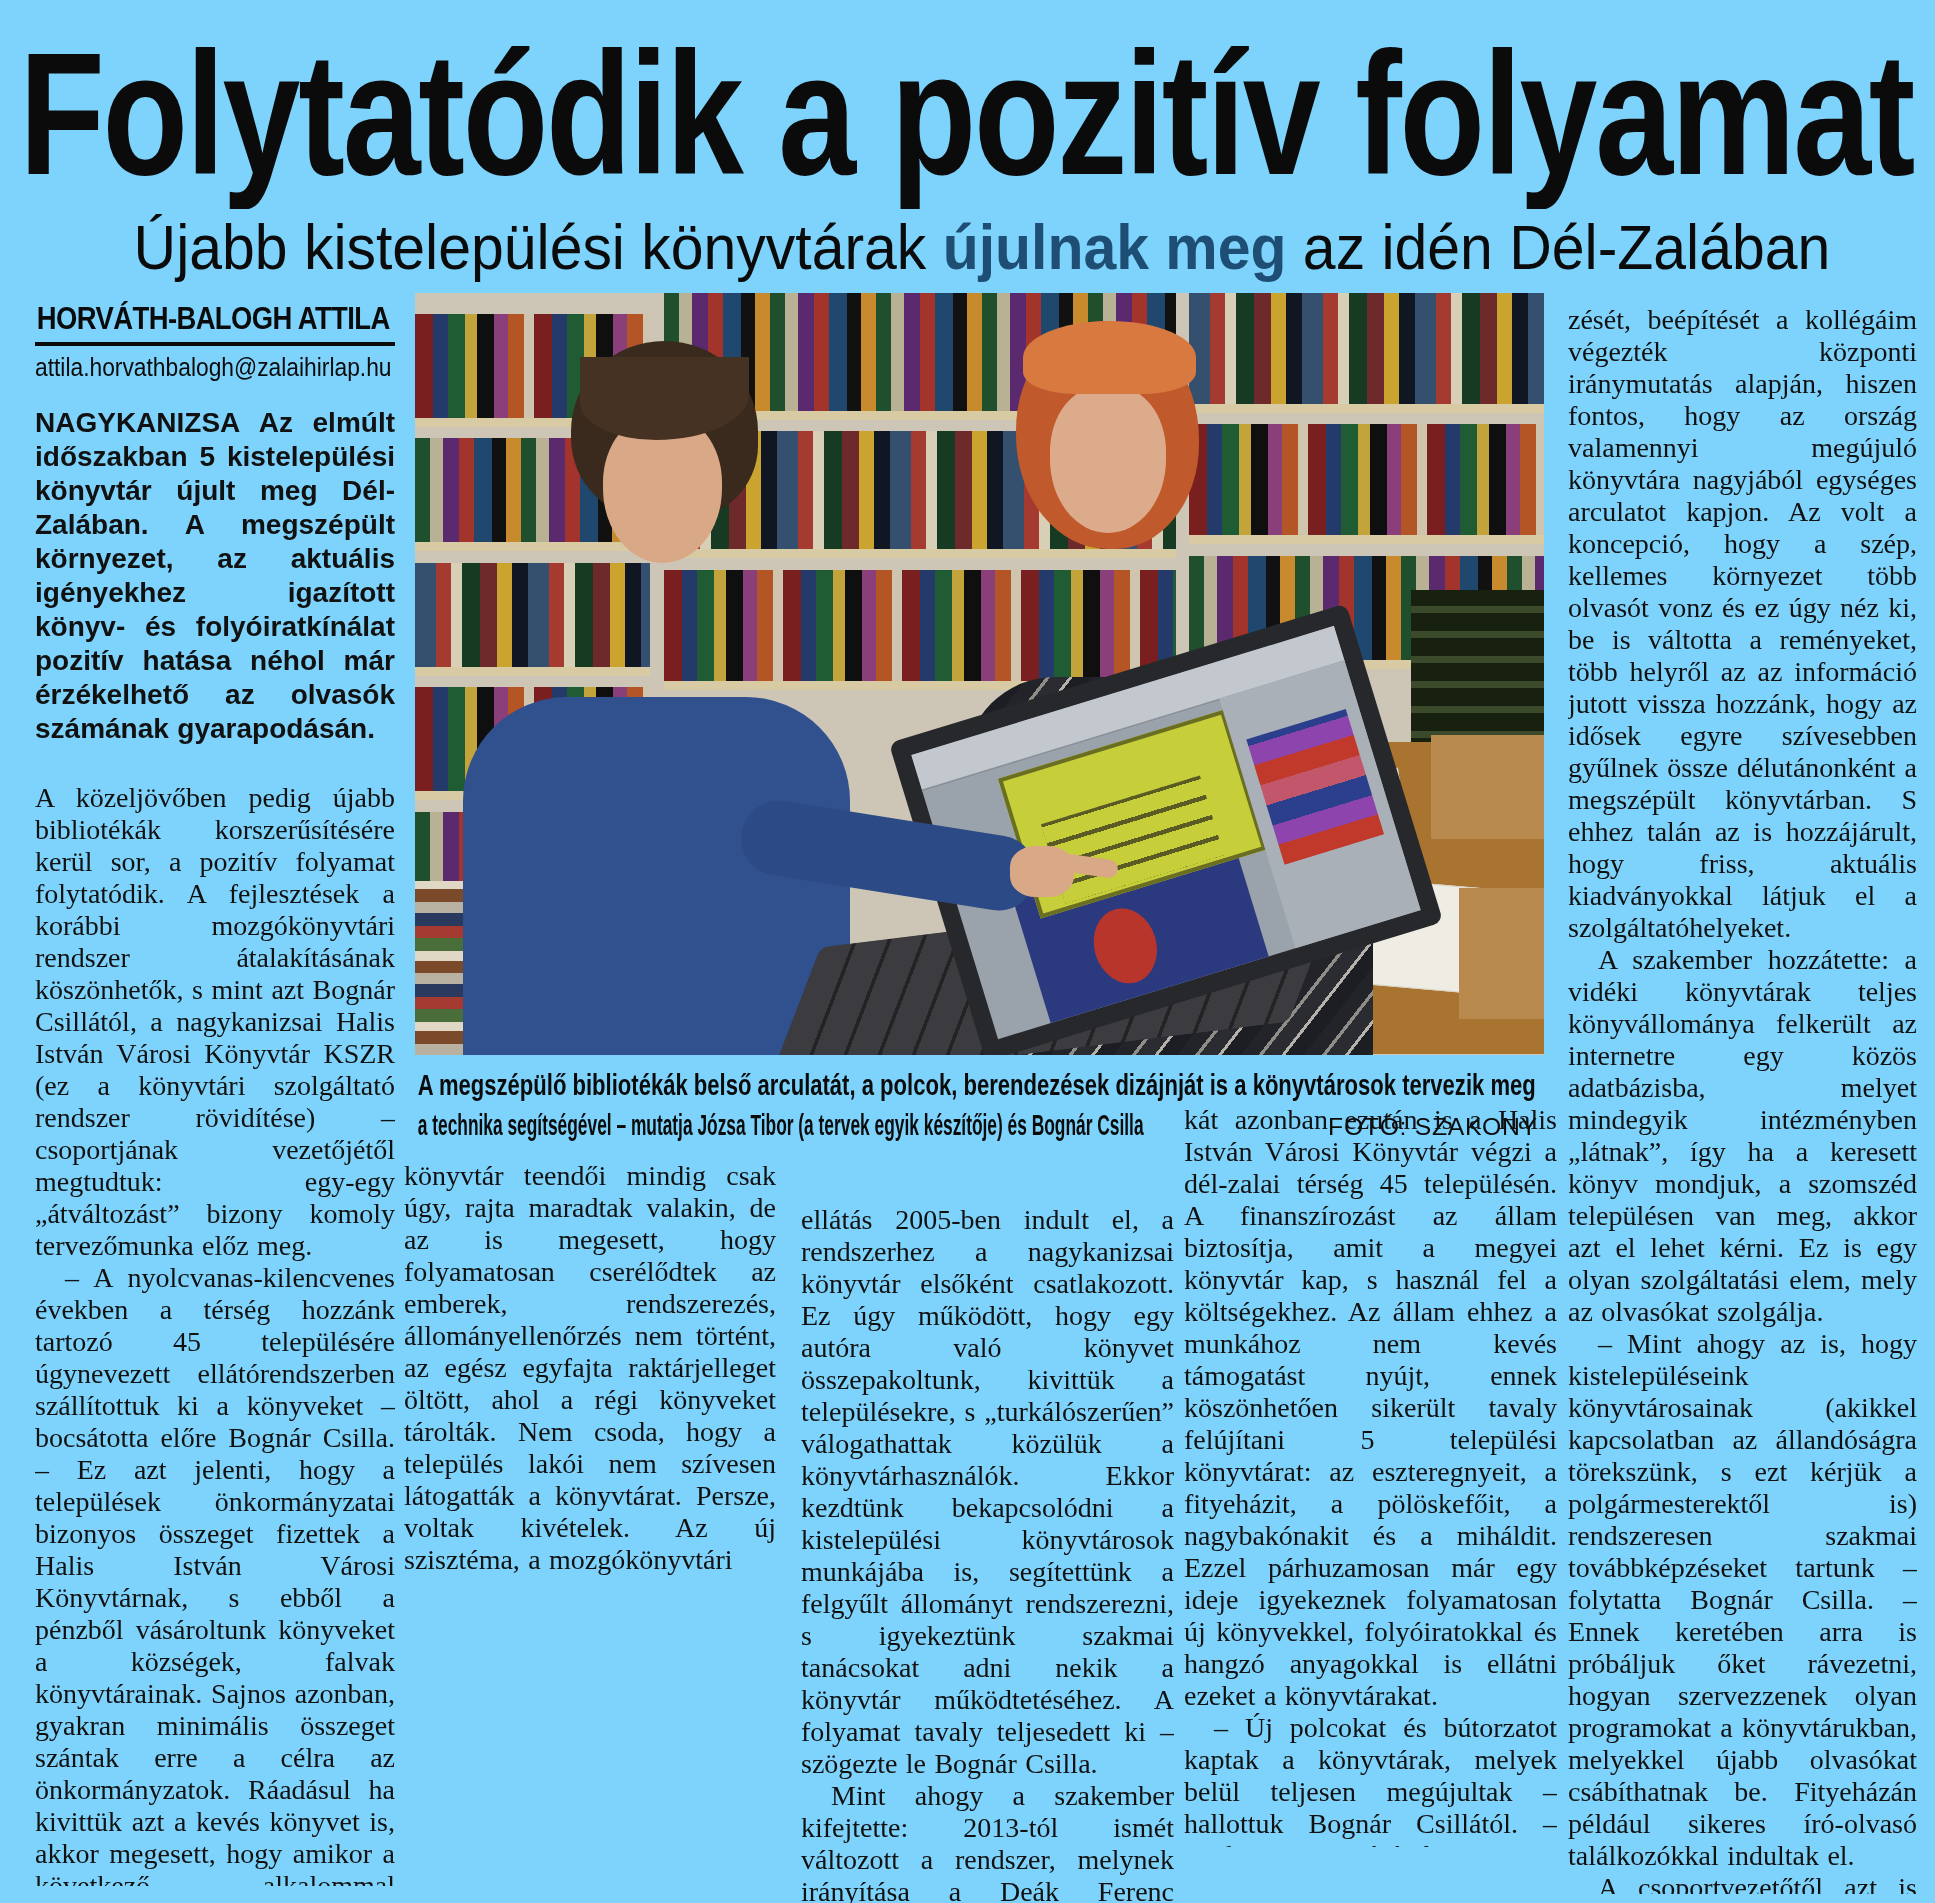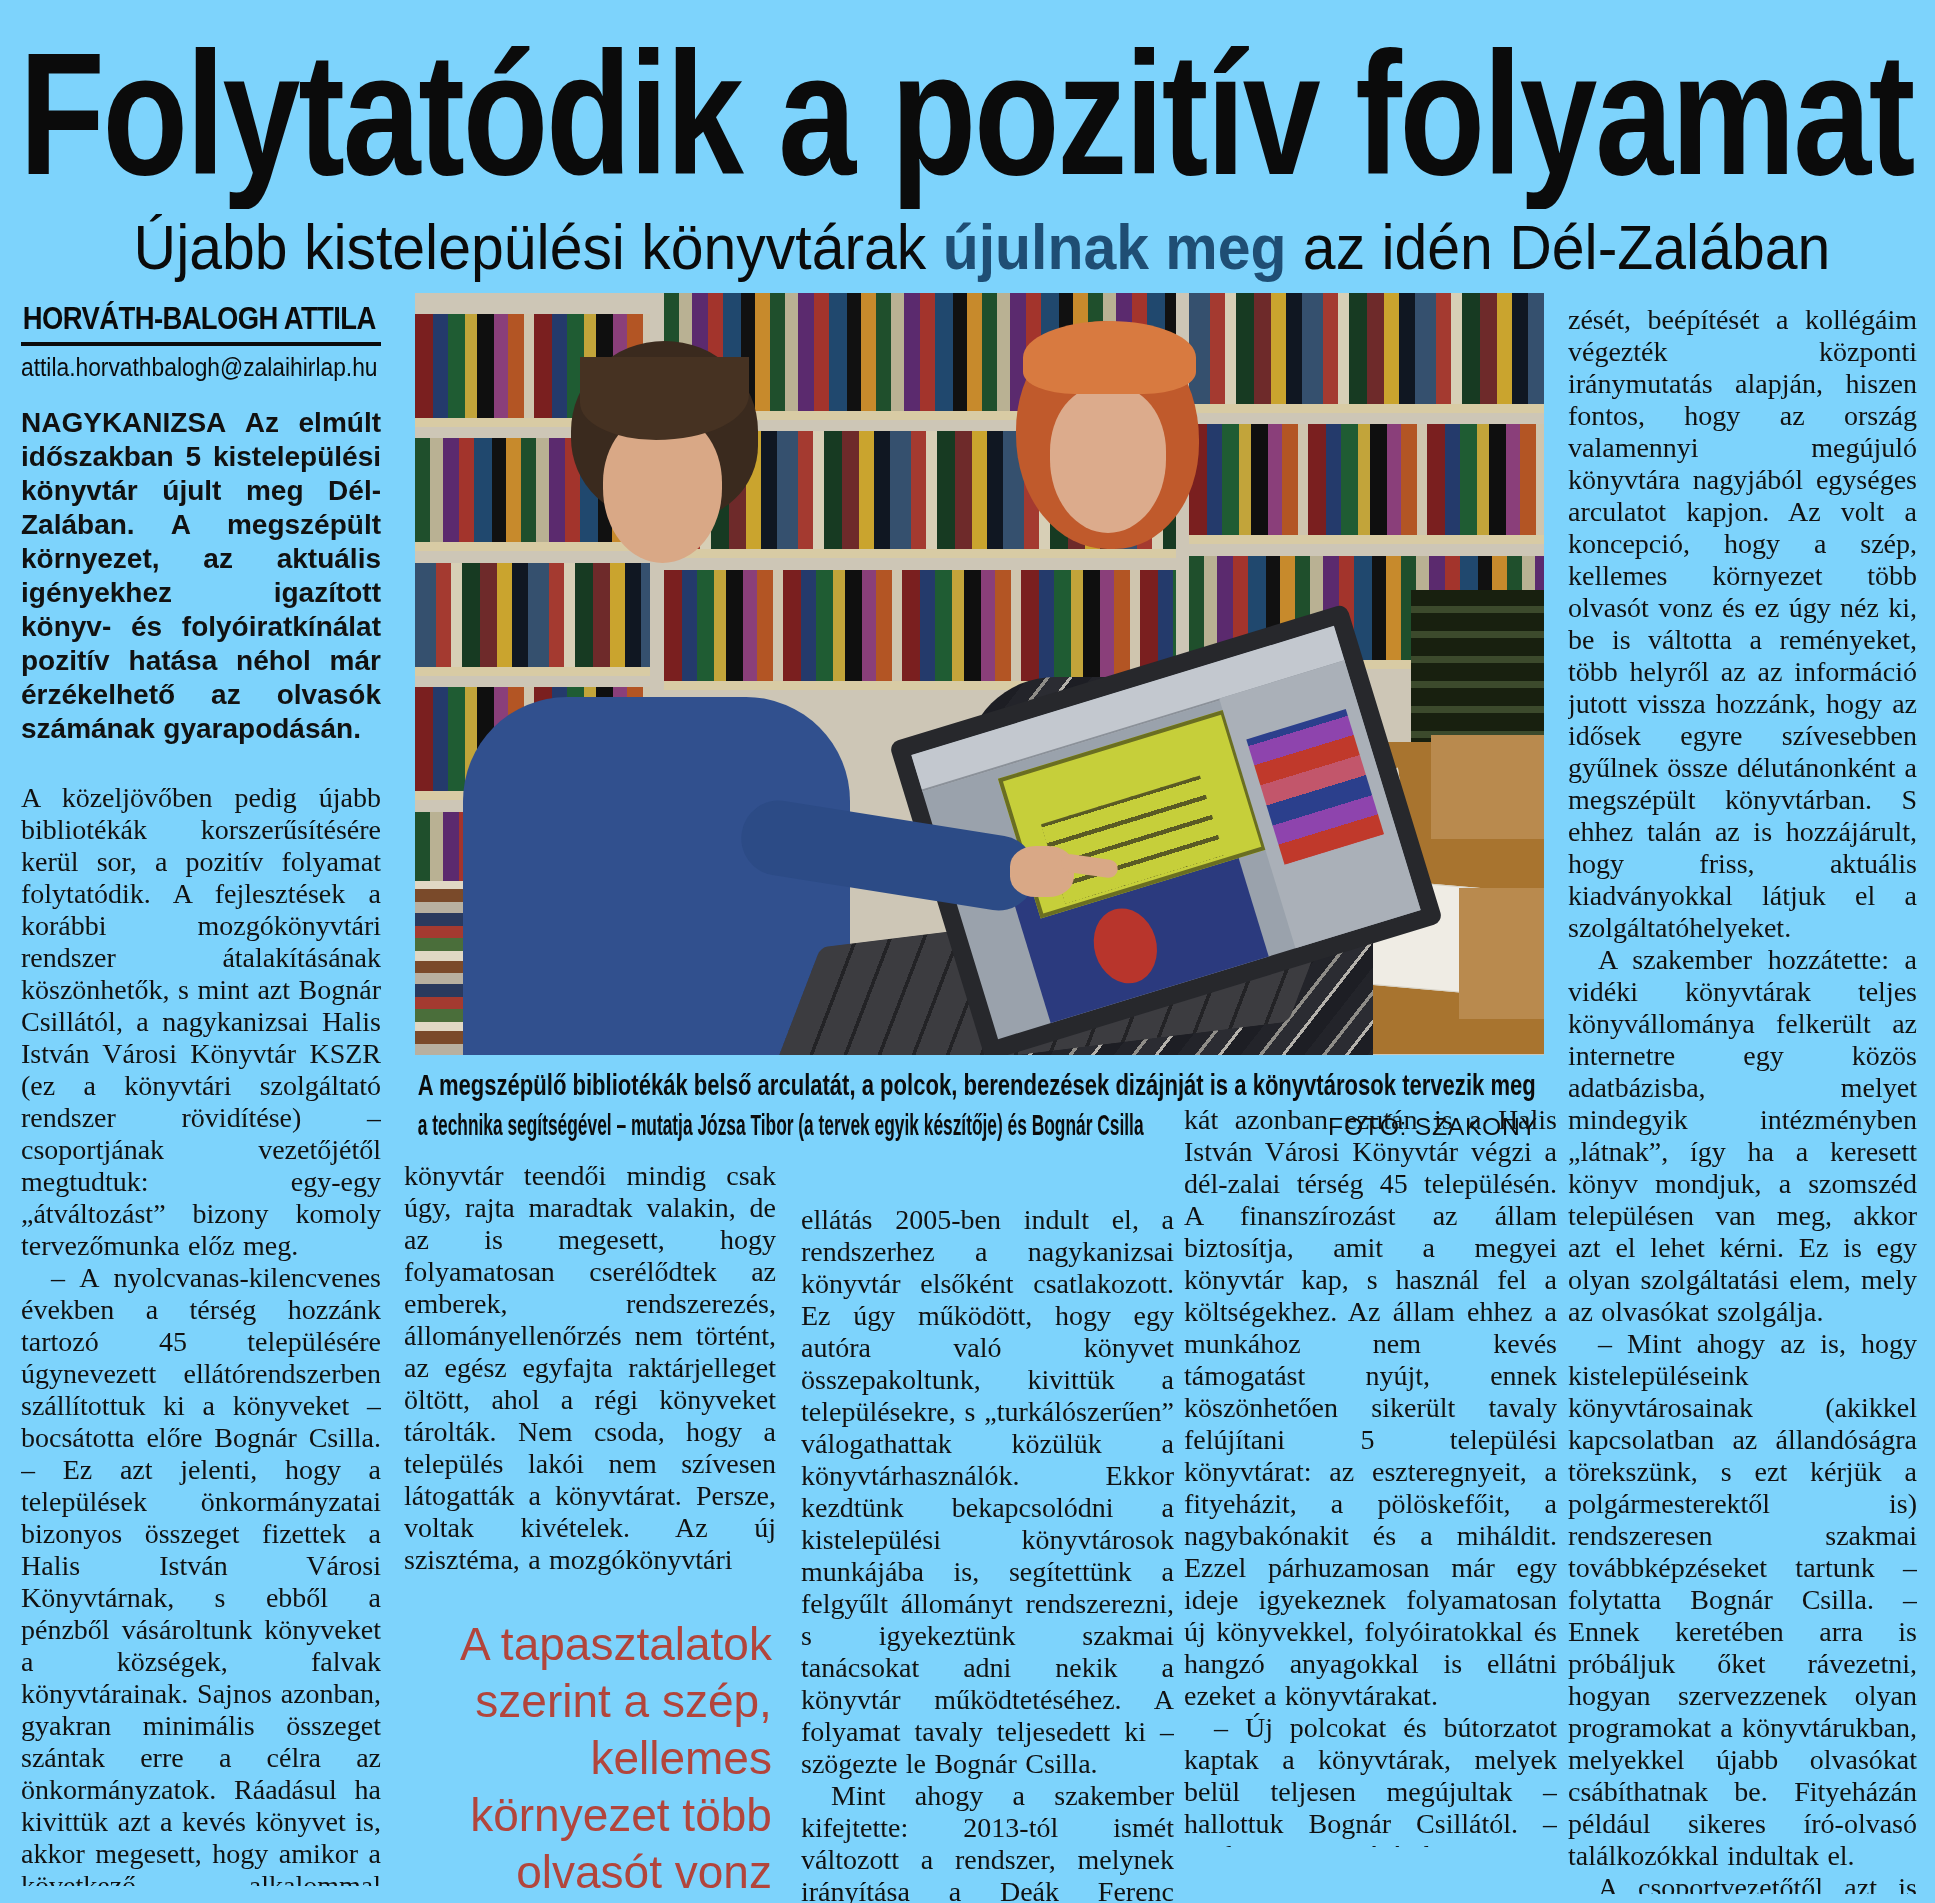--- a/index.html
+++ b/index.html
@@ -8,21 +8,21 @@
   svg text{font-family:"Liberation Sans",sans-serif;fill:#0b0b0b;}
   .headline-svg{position:absolute;left:19.4px;top:12.4px;}
   .headline-svg text{font-size:252px;font-weight:700;letter-spacing:-4px;}
   .subhead-svg{position:absolute;left:19.4px;top:207px;}
   .subhead-svg text{font-size:92px;font-weight:400;}
   .subhead-svg .hl{font-weight:700;}
   .byline-svg text{font-size:46px;font-weight:700;letter-spacing:-1px;}
   .email-svg text{font-size:38px;font-weight:400;}
   .byline-rule{height:3.5px;background:#0b0b0b;width:360px;margin:4.1px 0 2.8px 0;}
   .col{position:absolute;overflow:hidden;text-align:justify;}
-  .col1{left:21px;top:299px;width:360px;height:1587px;}
+  .col1{left:35px;top:299px;width:360px;height:1587px;}
   .col2{left:404px;top:1160px;width:372px;height:743px;}
   .col3{left:801px;top:1160px;width:373px;height:743px;margin-top:44px;}
   .col4{left:1184px;top:1104px;width:373px;height:743px;}
   .col5{left:1568px;top:304px;width:349px;height:1590px;}
   .para{margin:0;font-size:28px;line-height:32px;word-spacing:1.4px;}
   .para .it{}
   .para .hvy{font-weight:900;}
   .lead{font-family:"Liberation Sans",sans-serif;font-weight:700;font-size:28px;line-height:34px;
         margin-bottom:36px;word-spacing:0.7px;}
   .indent{text-indent:30px;}
@@ -148,21 +148,20 @@
   <svg class="caption-svg" width="1129" height="86" viewBox="0 0 1633 125">
     <text x="0" y="42" textLength="1625" lengthAdjust="spacingAndGlyphs">A megszépülő bibliotékák belső arculatát, a polcok, berendezések dizájnját is a könyvtárosok tervezik meg</text>
     <text x="0" y="100" textLength="1055" lengthAdjust="spacingAndGlyphs">a technika segítségével – mutatja Józsa Tibor (a tervek egyik készítője) és Bognár Csilla</text>
     <text class="credit" x="1628" y="100" text-anchor="end">FOTÓ: SZAKONY</text>
   </svg>
 
   <div class="col col2">
     <div>
         <p class="para"><span>könyvtár teendői mindig csak úgy, rajta maradtak valakin, de az is megesett, hogy folyamatosan cserélődtek az emberek, rendszerezés, állományellenőrzés nem történt, az egész egyfajta raktárjelleget öltött, ahol a régi könyveket tárolták. Nem csoda, hogy a település lakói nem szívesen látogatták a könyvtárat. Persze, voltak kivételek. Az új szisztéma, a mozgókönyvtári</span></p>
       </div>
-    <div class="pullquote" style="color: rgb(178, 69, 60);">A tapasztalatok szerint a szép, kellemes környezet több olvasót vonz</div>
   </div>
 
   <div class="col col3">
       <p class="para"><span>ellátás 2005-ben indult el, a rendszerhez a nagykanizsai könyvtár elsőként csatlakozott. Ez úgy működött, hogy egy autóra való könyvet összepakoltunk, kivittük a településekre, s „turkálószerűen” válogathattak közülük a könyvtárhasználók. Ekkor kezdtünk bekapcsolódni a kistelepülési könyvtárosok munkájába is, segítettünk a felgyűlt állományt rendszerezni, s igyekeztünk szakmai tanácsokat adni nekik a könyvtár működtetéséhez. A folyamat tavaly teljesedett ki – szögezte le Bognár Csilla.</span></p>
       <p class="para indent"><span>Mint ahogy a szakember kifejtette: 2013-tól ismét változott a rendszer, melynek irányítása a Deák Ferenc Megyei és Városi Könyvtárhoz került, a térségi operatív mun-</span></p>
     </div>
   <div class="col col4">
       <p class="para"><span>kát azonban ezután is a Halis István Városi Könyvtár végzi a dél-zalai térség 45 településén. A finanszírozást az állam biztosítja, amit a megyei könyvtár kap, s használ fel a költségekhez. Az állam ehhez a munkához nem kevés támogatást nyújt, ennek köszönhetően sikerült tavaly felújítani 5 települési könyvtárat: az eszteregnyeit, a fityeházit, a pölöskefőit, a nagybakónakit és a miháldit. Ezzel párhuzamosan már egy ideje igyekeznek folyamatosan új könyvekkel, folyóiratokkal és hangzó anyagokkal is ellátni ezeket a könyvtárakat.</span></p>
       <p class="para indent"><span>– Új polcokat és bútorzatot kaptak a könyvtárak, melyek belül teljesen megújultak – hallottuk Bognár Csillától. – Ezek megtervezését, beszer-</span></p>
     </div>

